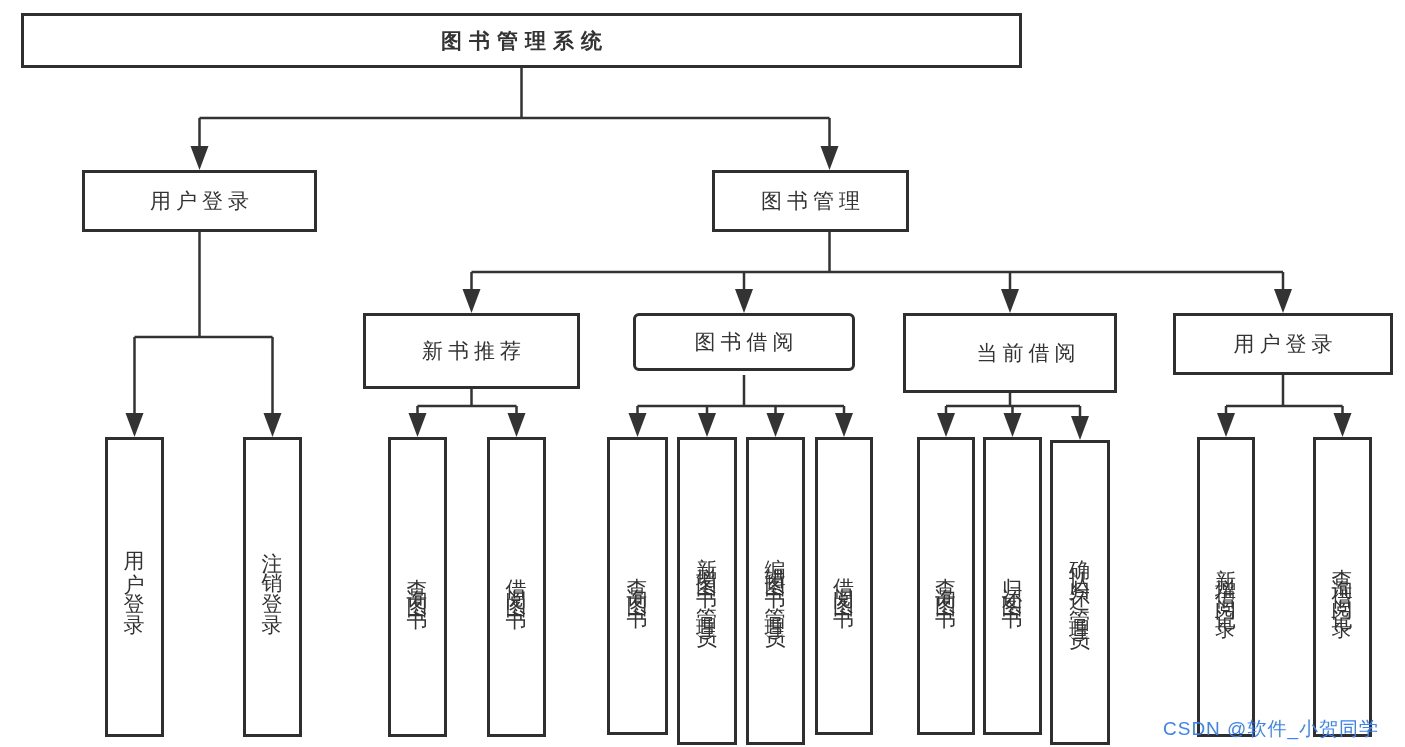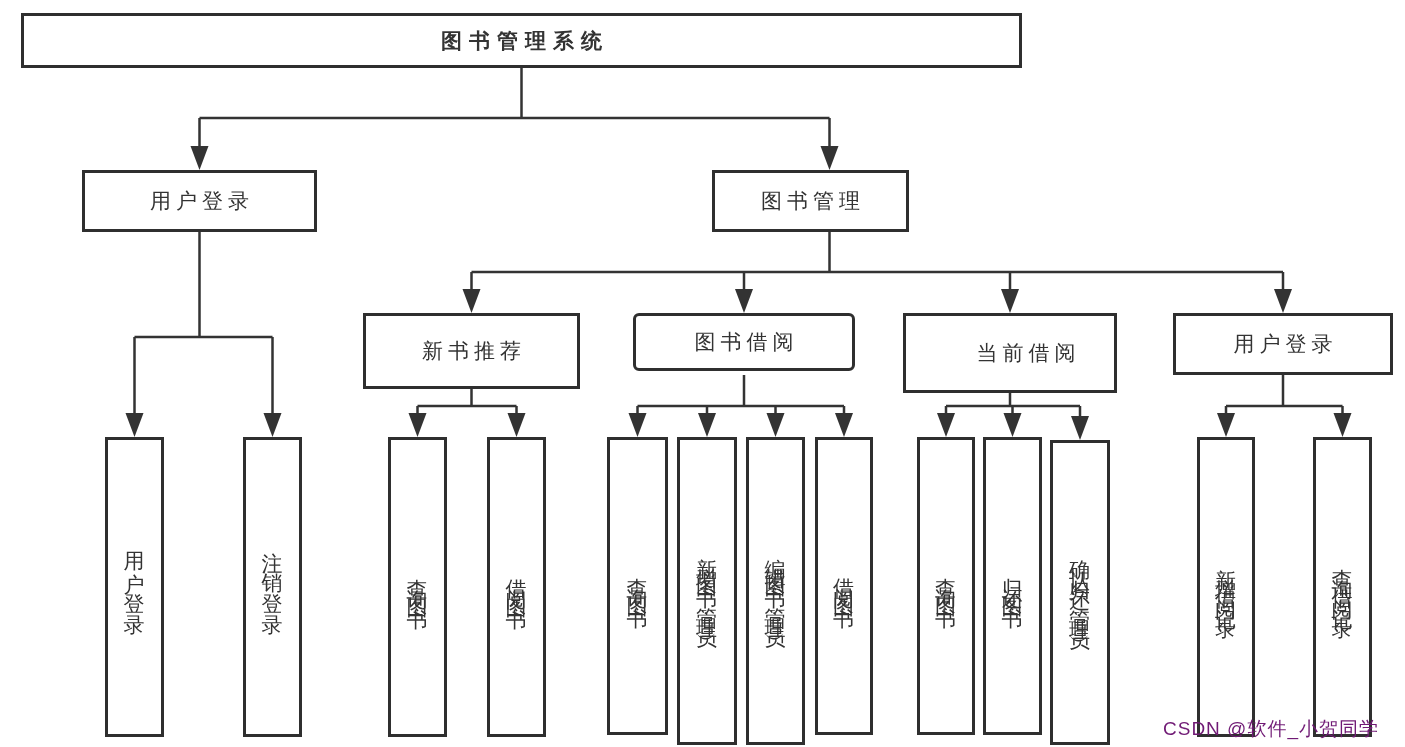--- a/index.html
+++ b/index.html
@@ -14,21 +14,21 @@
   }
   .node.h span{font-size:21px;letter-spacing:5px;text-indent:5px;white-space:nowrap;}
   .node.root span{font-size:21px;letter-spacing:7px;text-indent:7px;font-weight:bold;}
   .node.v span{
     writing-mode:vertical-rl;text-orientation:mixed;
     font-size:21px;line-height:1;letter-spacing:10px;position:relative;top:-5px;white-space:nowrap;
   }
   .node.v.loose span{letter-spacing:21px;top:-10px;}
   .watermark{
     position:absolute;left:1163px;top:716px;z-index:3;
-    font-size:19px;color:#701a75;letter-spacing:1px;white-space:nowrap;
+    font-size:19px;color:#3b82f6;letter-spacing:1px;white-space:nowrap;
   }
 </style>
 </head>
 <body>
 
 <div class="stage">
 
   <svg class="wires" width="1405" height="747" viewBox="0 0 1405 747">
     <g stroke="#333333" stroke-width="2.5" fill="none">
 

